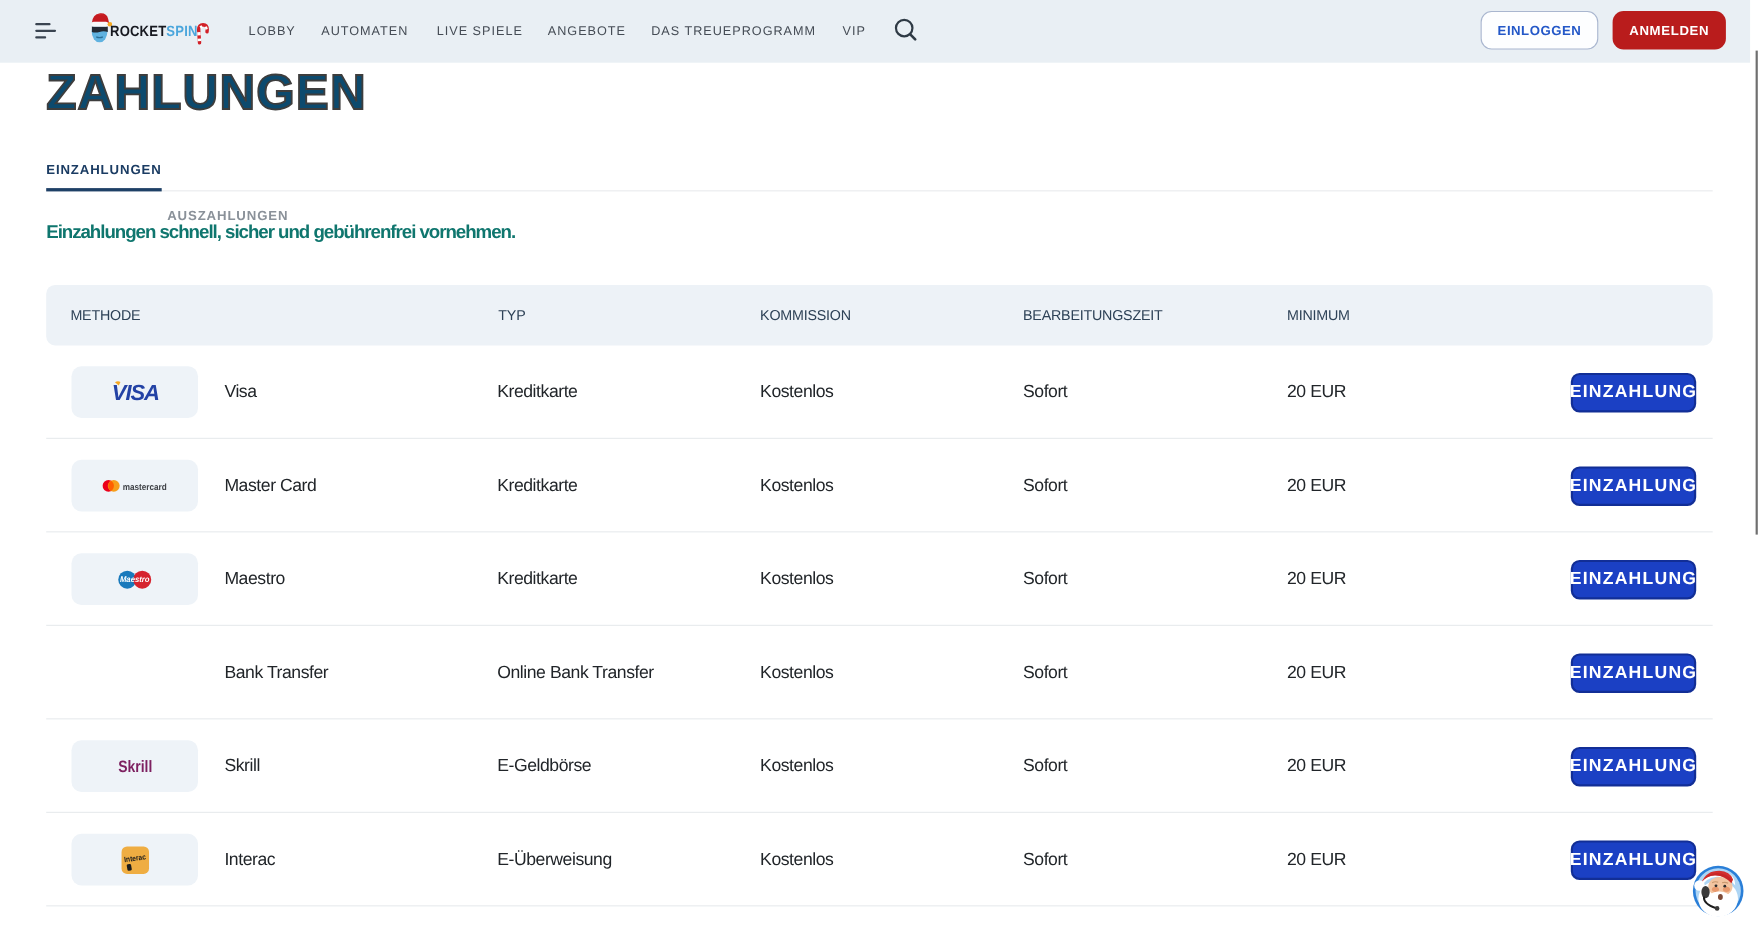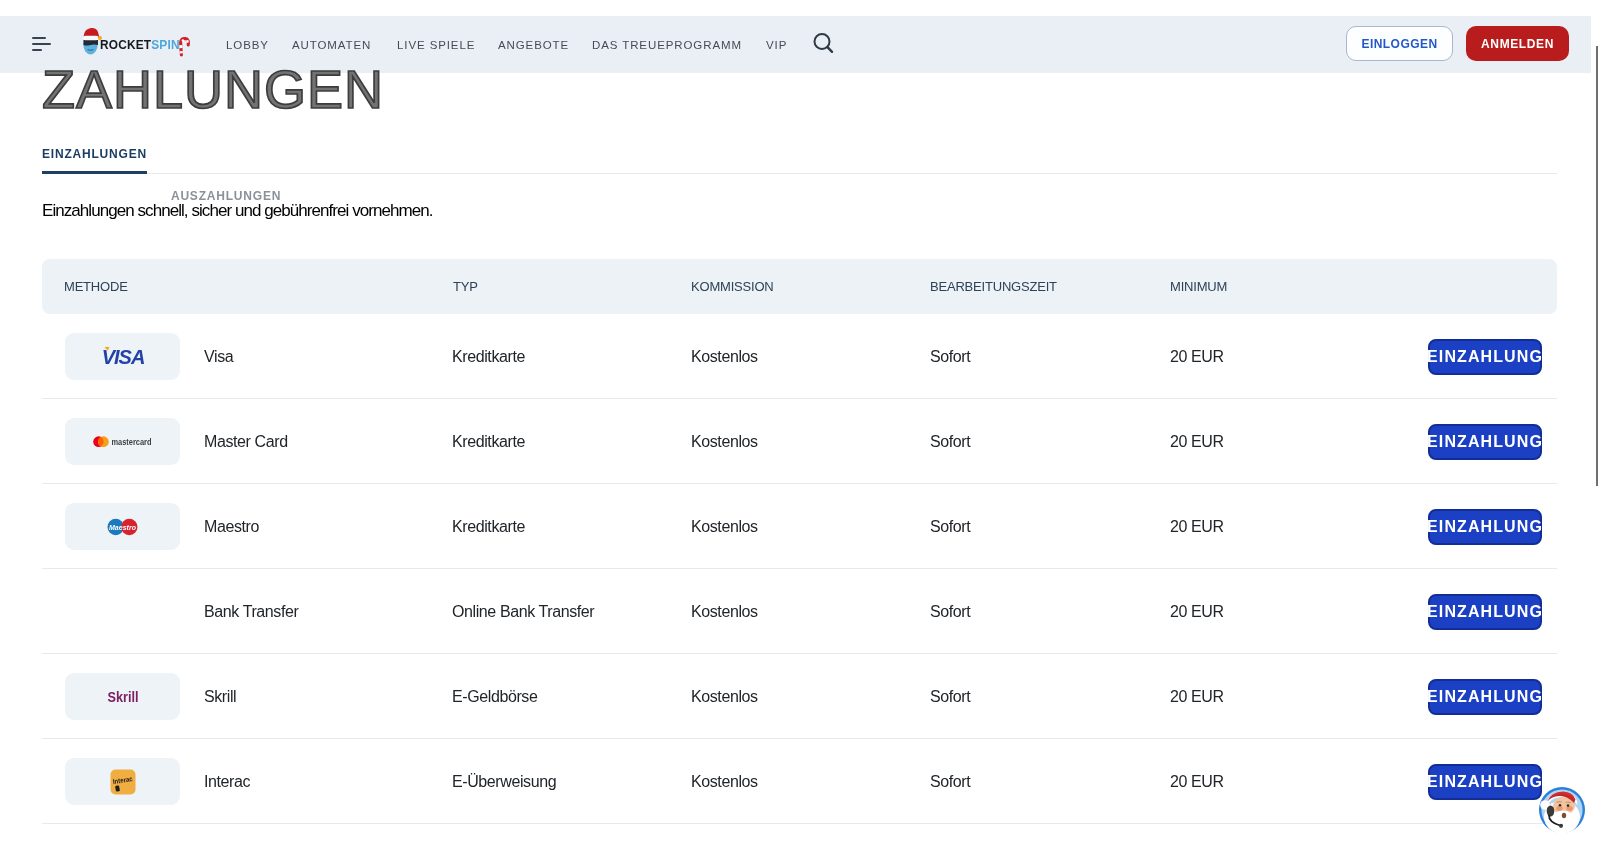--- a/index.html
+++ b/index.html
@@ -1,21 +1,21 @@
 <!DOCTYPE html>
 <html lang="de"><head>
 <meta charset="utf-8">
 <title>Zahlungen</title>
 <style>
   * { margin:0; padding:0; box-sizing:border-box; }
   html,body { width:1600px; height:843px; overflow:hidden; }
   body { font-family:"Liberation Sans",sans-serif; background:#fff; position:relative; }
 
   
-  .navbar { position:absolute; top:16px; left:0; width:1591px; height:57px; background:#e9eff4; }
+  .navbar { position:absolute; top:0; left:0; width:1591px; height:57px; background:#e9eff4; }
   .burger { position:absolute; left:32px; top:20.5px; width:19px; height:15px; }
   .burger span { position:absolute; left:0; height:2px; border-radius:2px; background:#3a4450; }
   .burger .b1 { top:0; width:14px; }
   .burger .b2 { top:6px; width:19px; }
   .burger .b3 { top:12px; width:10px; }
 
   .logo-icon { position:absolute; left:83px; top:11px; }
   .logo-text { position:absolute; left:100px; top:0; height:57px; display:flex; align-items:center; font-size:13.5px; font-weight:bold; letter-spacing:0.2px; color:#16181f; transform:scaleX(0.88); transform-origin:left center; white-space:nowrap; }
   .logo-text .spin { color:#4ba6dc; }
   .cane { position:absolute; left:178px; top:21px; }
@@ -24,32 +24,32 @@
   .nav-links a { position:absolute; top:22.5px; font-size:11.5px; letter-spacing:0.9px; color:#454c55; text-decoration:none; font-weight:400; white-space:nowrap; }
 
   .search { position:absolute; left:810px; top:13px; }
 
   .btn-login { position:absolute; left:1346px; top:10px; width:107px; height:35px; border:1px solid #a9b6cf; border-radius:10px; background:#fdfeff; color:#2458c8; font-size:12px; font-weight:700; letter-spacing:0.45px; display:flex; align-items:center; justify-content:center; }
   .btn-signup { position:absolute; left:1466px; top:10px; width:103px; height:35px; border-radius:10px; background:#b91c1c; color:#fff; font-size:12px; font-weight:700; letter-spacing:0.6px; display:flex; align-items:center; justify-content:center; }
 
   .scroll-thumb { position:absolute; left:1596px; top:46px; width:2px; height:440px; background:#6f6f6f; }
 
   
-  h1 { position:absolute; left:42px; top:58px; font-size:54px; font-weight:normal; color:#737373; letter-spacing:1px; -webkit-text-stroke:1.7px #3d3d3d; white-space:nowrap; }
+  h1 { position:absolute; left:42px; top:58px; font-size:45px; font-weight:bold; color:#0c4a6e; letter-spacing:1px; -webkit-text-stroke:1.7px #3d3d3d; white-space:nowrap; }
 
   
   .tabs { position:absolute; left:0; top:140px; width:1600px; }
-  .tab-row { position:absolute; left:42px; top:7px; display:flex; gap:24px; }
+  .tab-row { position:absolute; left:42px; top:7px; display:flex; gap:5px; }
   .tab { font-size:12px; font-weight:700; letter-spacing:0.8px; }
   .tab.active { color:#1b3c63; }
   .tab.inactive { color:#8a9199;margin-top:42px; }
   .tab-divider { position:absolute; left:42px; top:33px; width:1515px; height:1px; background:#e8eaed; }
   .tab-underline { position:absolute; left:42px; top:31px; width:105px; height:3px; background:#1e4066; }
 
-  .subtitle { position:absolute; left:42px; top:201px; font-size:17px; letter-spacing:-0.94px; color:#000000; }
+  .subtitle { position:absolute; left:42px; top:201px; font-size:17px; letter-spacing:-0.94px; color:#0f766e;font-weight:bold; }
 
   
   .thead { position:absolute; left:42px; top:259px; width:1515px; height:55px; background:#edf2f7; border-radius:8px; }
   .thead span { position:absolute; top:0; height:55px; display:flex; align-items:center; font-size:13px; font-weight:500; letter-spacing:-0.2px; color:#2e4257; }
 
   .row { position:absolute; left:42px; width:1515px; height:85px; border-bottom:1px solid #e7eaed; }
   .cell { position:absolute; top:0; height:85px; display:flex; align-items:center; font-size:16px; letter-spacing:-0.4px; color:#212529; }
   .logobox { position:absolute; left:23px; top:19px; width:115px; height:47px; background:#eef3f8; border-radius:9px; display:flex; align-items:center; justify-content:center; }
   .btn-dep { position:absolute; left:1386px; top:24.5px; width:114px; height:36px; border-radius:8px; background:#1b40c4; border:2px solid #122e96; color:#fff; font-size:16px; font-weight:700; letter-spacing:1.1px; display:flex; align-items:center; justify-content:center; }
 

